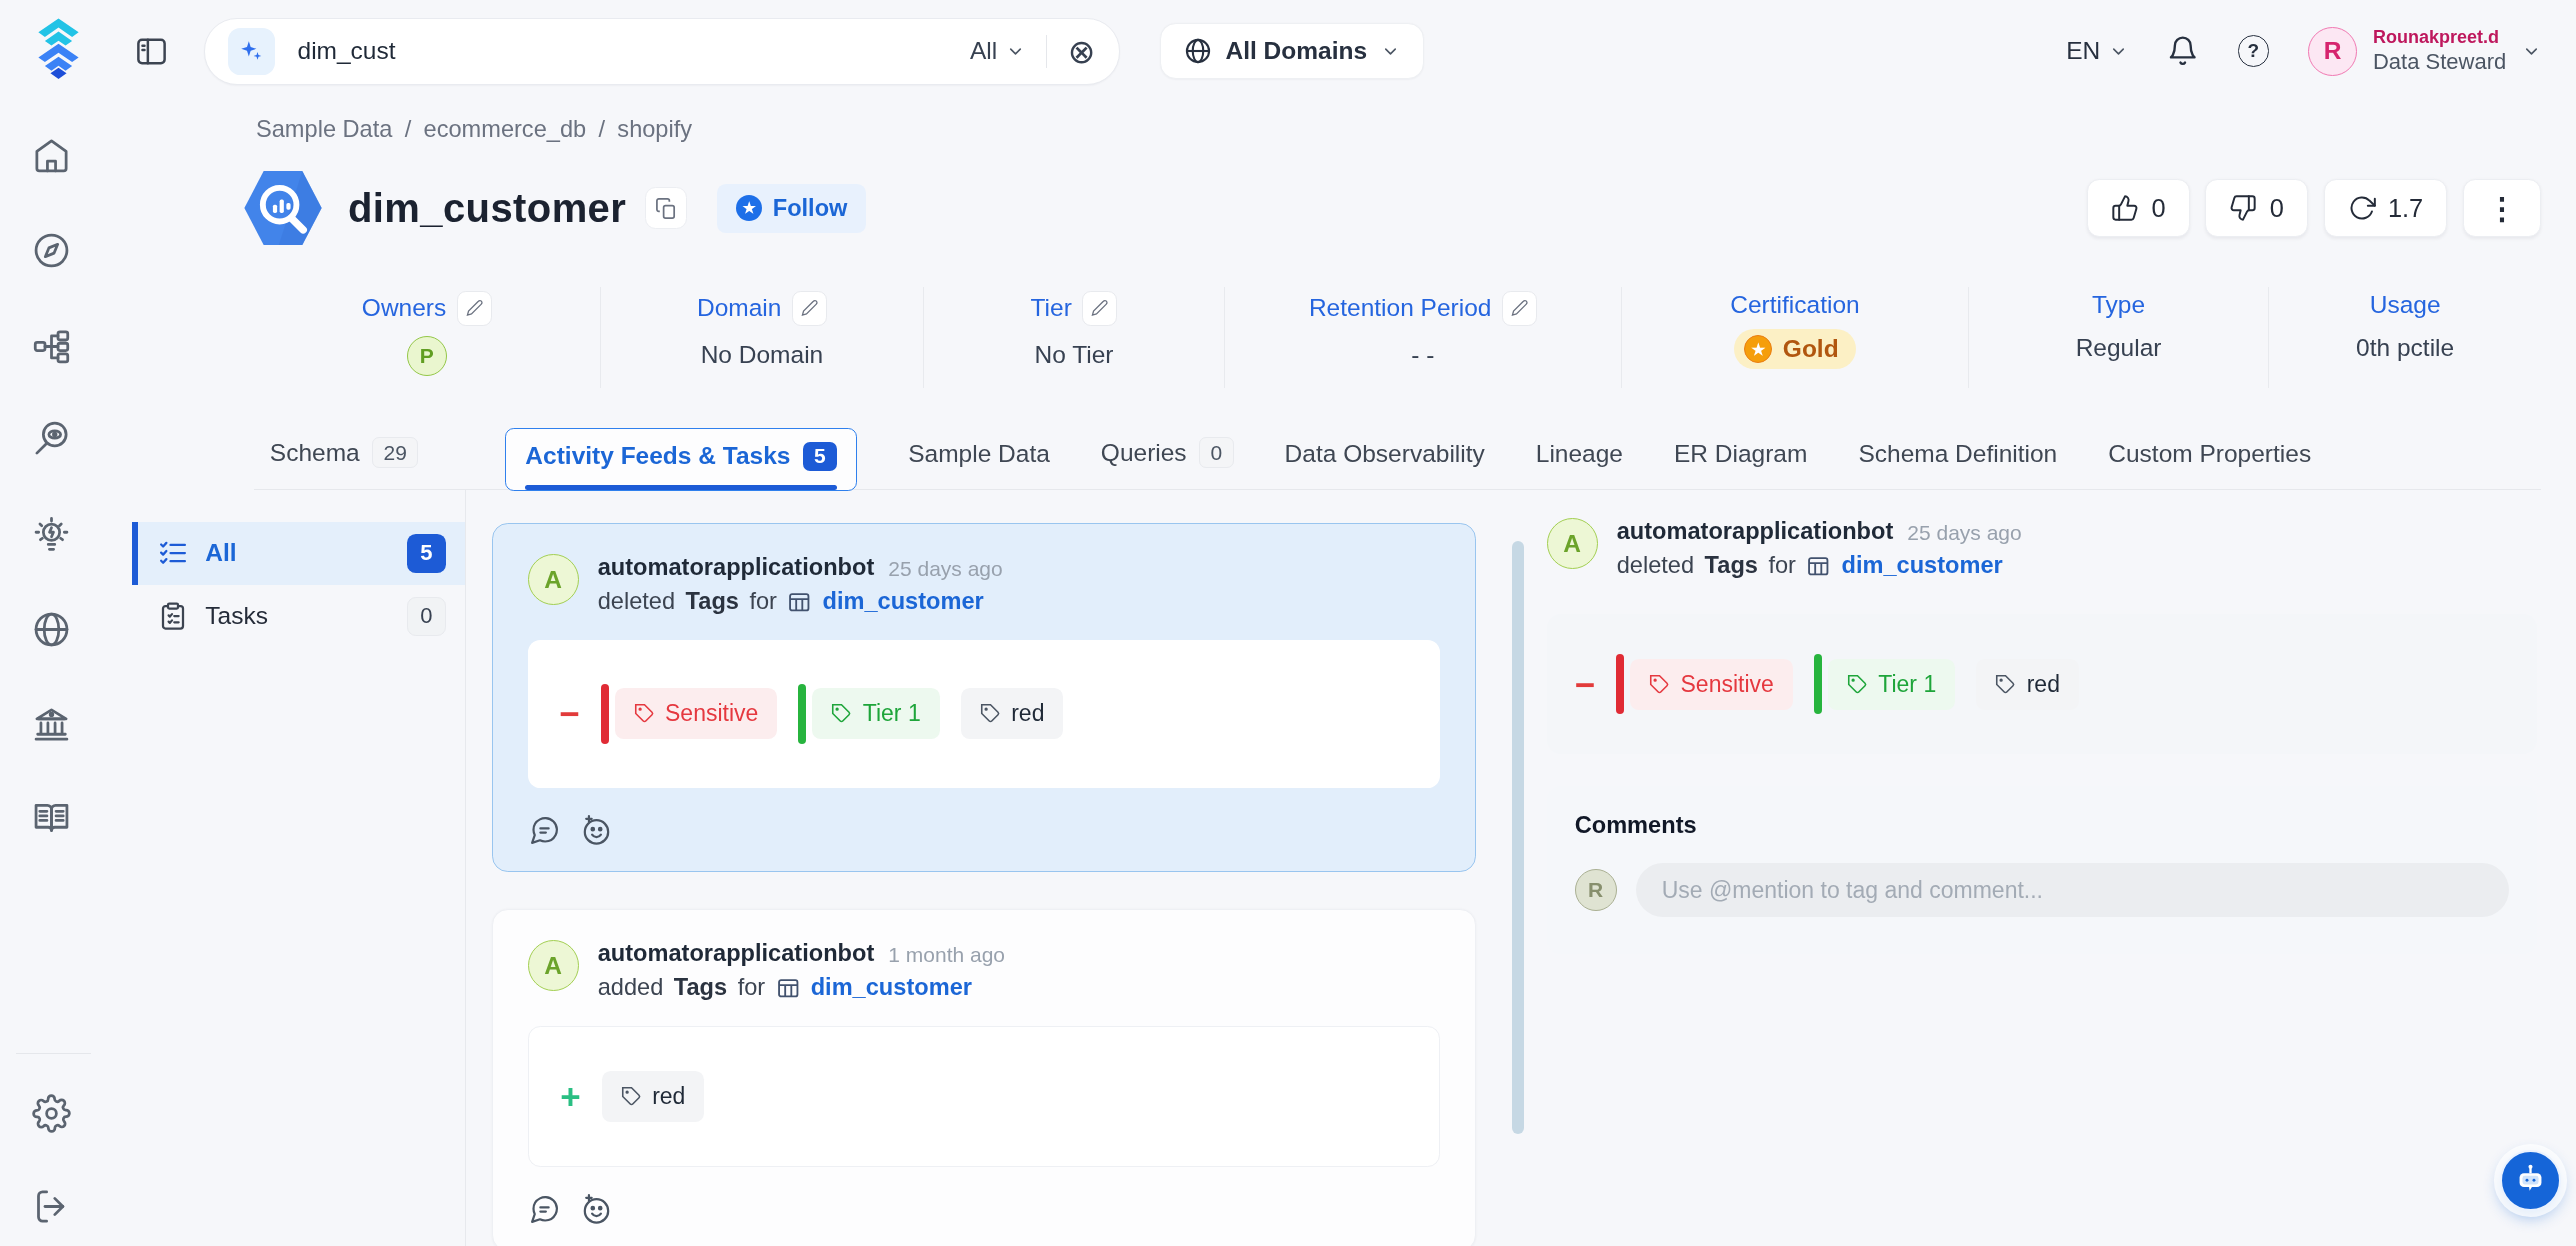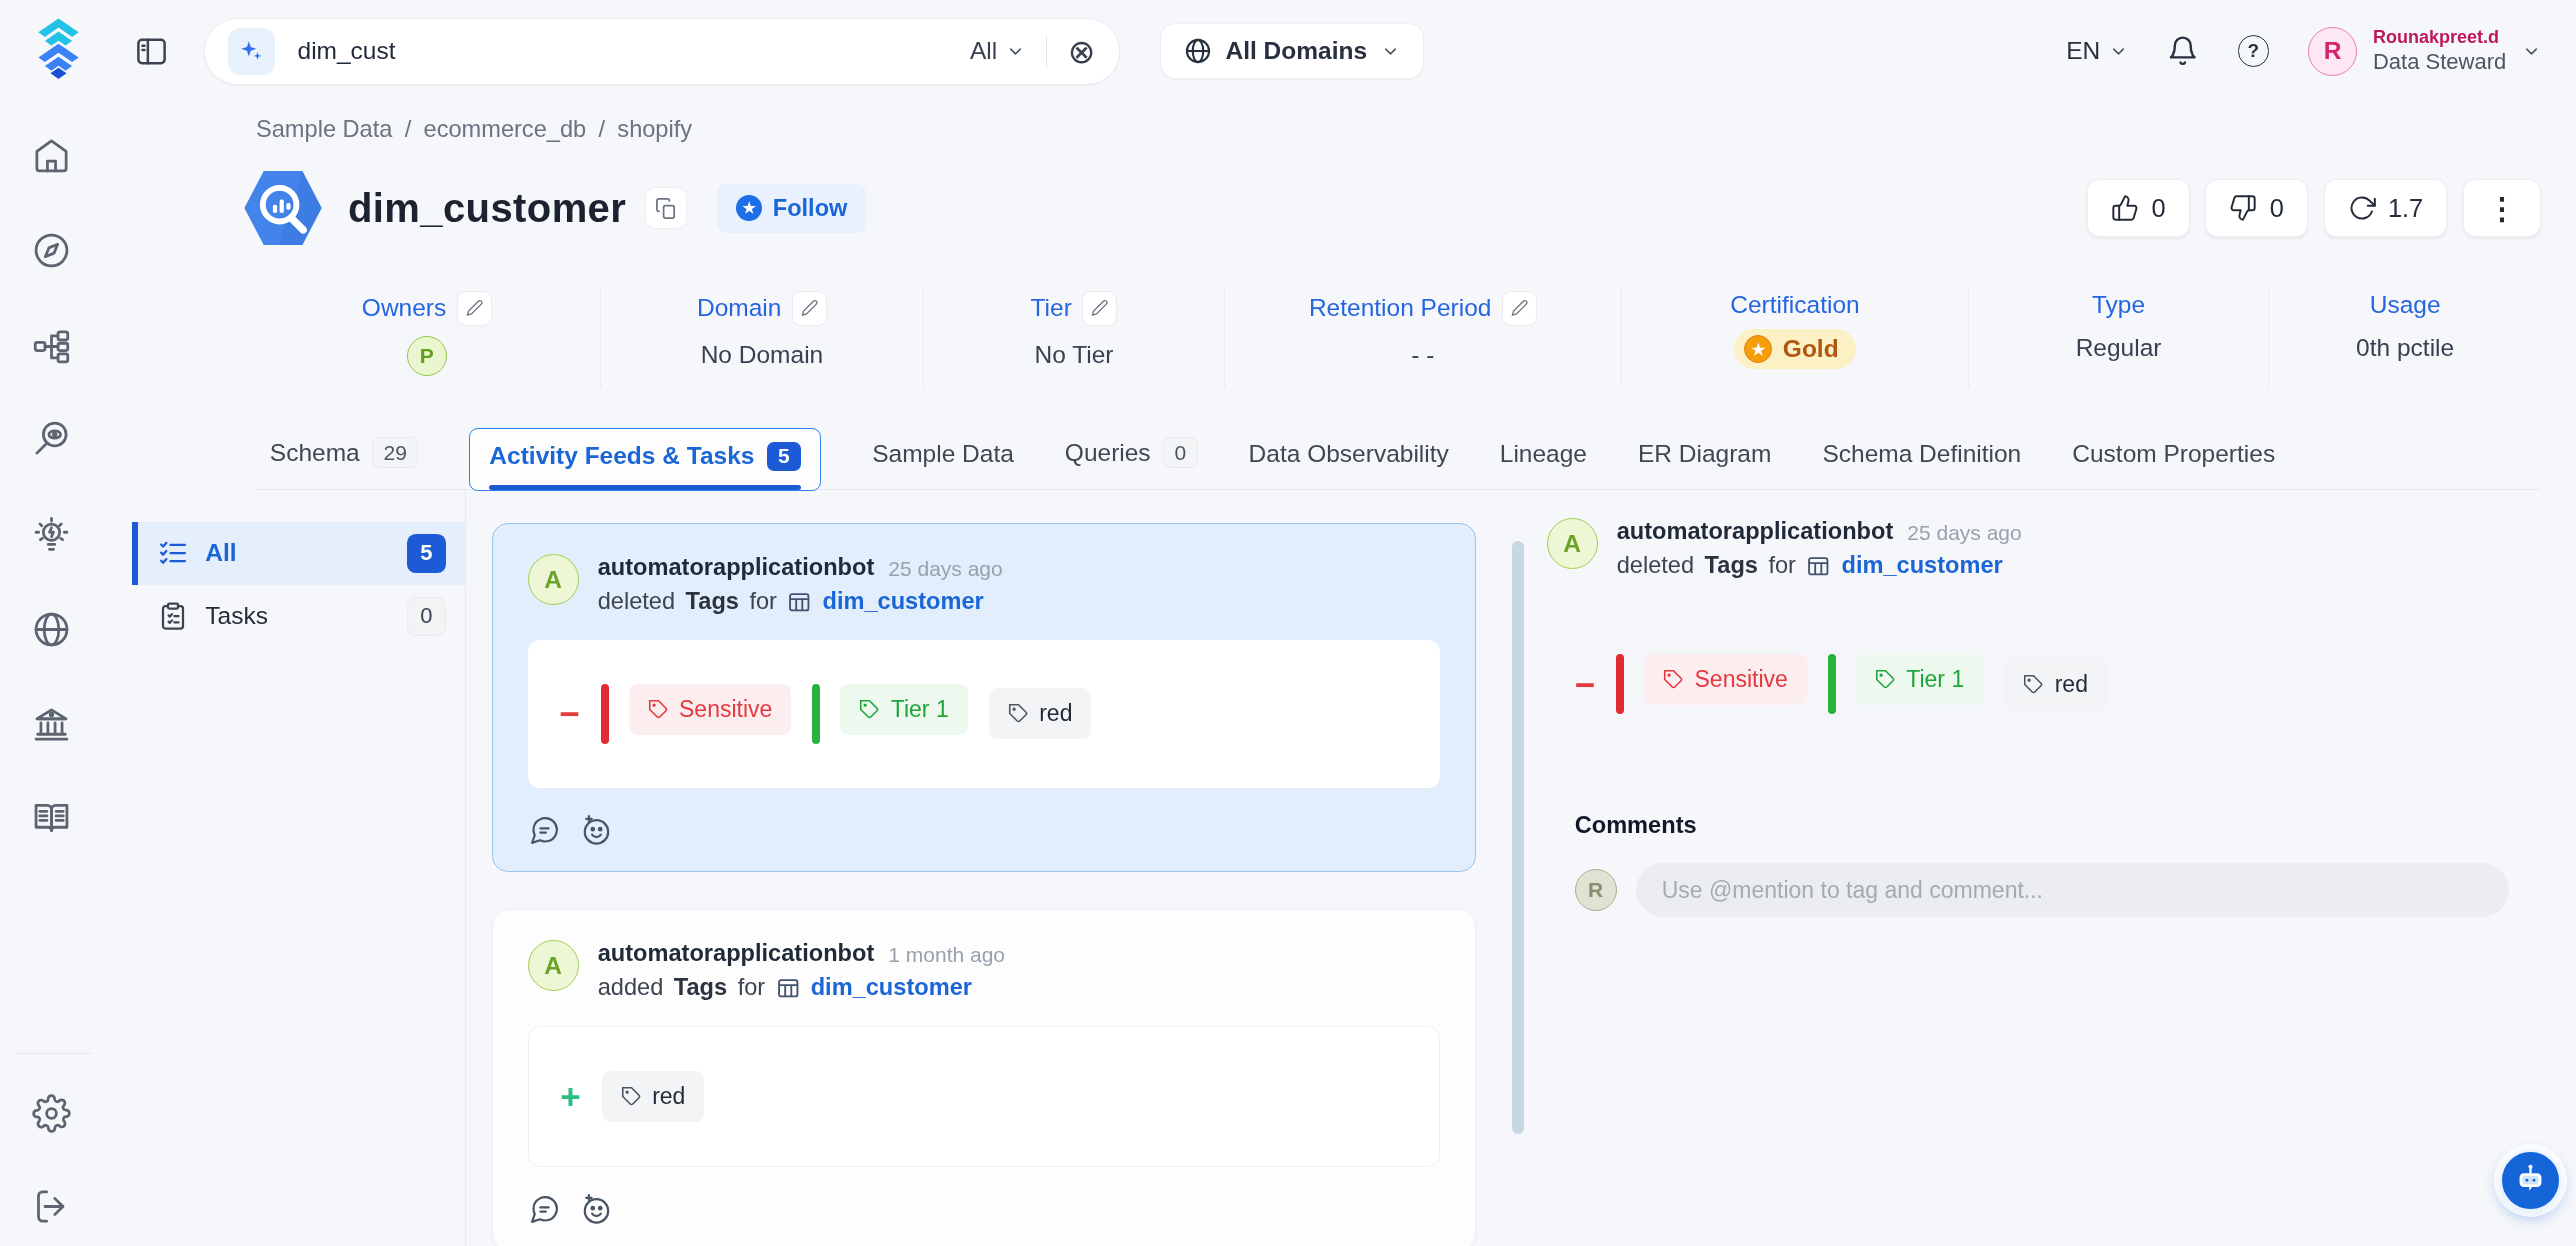--- a/index.html
+++ b/index.html
@@ -66,21 +66,21 @@
   .edit-btn svg { width:17.5px; height:17.5px; stroke:#6b7280; stroke-width:1.8; fill:none; }
   .meta-value { margin-top:15.8px; font-size:24.5px; color:#374151; }
   .avatar.owner { width:40px; height:40px; background:#eaf6cf; border:1.8px solid #94c748; color:#619e22; font-size:21px; margin-top:10.5px; }
   .gold-badge { margin-top:10.5px; display:inline-flex; align-items:center; gap:10.5px; background:#fcf0c5; border-radius:21px; padding:6.1px 17.5px 6.1px 10.5px; color:#b1560f; font-size:24.5px; font-weight:600; }
   .medal { width:28px; height:28px; border-radius:50%; background:#f59e0b; border:1.8px solid #ea7d12; color:#fff; font-size:15.8px; display:flex; align-items:center; justify-content:center; }
 
   
   .tabs { margin:40px 35px 0 131px; display:flex; align-items:flex-end; gap:51px; border-bottom:0.9px solid #e6e8ec; padding-left:15.8px; }
   .tab { display:flex; align-items:center; gap:12.3px; padding-bottom:21px; font-size:24.5px; color:#3f4753; font-weight:500; cursor:pointer; white-space:nowrap; }
   .tab .cnt { background:#f4f5f7; border:0.9px solid #e8eaee; border-radius:7px; padding:2.6px 10.5px; font-size:21px; color:#4b5563; }
-  .tab-active-box { border:1.8px solid #2f80ed; border-radius:8.8px; padding:12.3px 19px 0; margin-bottom:-1.8px; background:#fdfdfe; display:flex; flex-direction:column; cursor:pointer; }
+  .tab-active-box { border:1.8px solid #2f80ed; border-radius:8.8px; padding:12.3px 19px 0; margin-bottom:-1.8px; background:#fdfdfe; display:flex; flex-direction:column; cursor:pointer;margin-left:36px; }
   .tab-active-box .row { display:flex; align-items:center; gap:12.3px; font-size:24.5px; font-weight:700; color:#1b66d6; }
   .tab-active-box .cnt-active { background:#1d5bd6; color:#fff; border-radius:7px; padding:2.6px 11.4px; font-size:21px; font-weight:700; }
   .tab-underline { height:5.3px; background:#1d5bd6; border-radius:2.6px; margin-top:14px; }
 
   
   .content { flex:1; display:flex; position:relative; min-height:0; padding-left:8.8px; }
   .filters { width:333px; flex:none; padding-top:31.5px; }
   .filter-item { height:63px; display:flex; align-items:center; gap:17.5px; padding:0 19px 0 26px; font-size:24.5px; color:#252c39; cursor:pointer; position:relative; }
   .filter-item svg { width:30px; height:30px; stroke:#3c4451; stroke-width:1.8; fill:none; stroke-linecap:round; stroke-linejoin:round; }
   .filter-item.active { background:#e4effb; color:#1b66d6; font-weight:700; }
@@ -103,21 +103,21 @@
   .head-lines .l2 { margin-top:7px; display:flex; align-items:center; gap:10.5px; font-size:23.6px; color:#3c4451; }
   .obj { font-weight:700; color:#2b3340; }
   .tbl-ic { width:24.5px; height:24.5px; stroke:#42526e; stroke-width:1.8; fill:none; }
   .ent-link { color:#1b66d6; font-weight:600; cursor:pointer; }
   .tagbox { margin-top:24.5px; background:#fff; border-radius:12.3px; padding:44px 31.5px; }
   .card.plain .tagbox { border:0.9px solid #eef0f4; }
   .tagrow { display:flex; align-items:center; gap:21px; }
   .chg { font-size:35px; font-weight:700; line-height:1; }
   .chg.minus { color:#e23b3b; }
   .chg.plus { color:#2abf83; }
-  .chipwrap { display:flex; align-items:flex-start; gap:20px; }
+  .chipwrap { display:flex; align-items:center; gap:6px; }
   .chipbar { width:7.9px; height:60px; border-radius:4.4px; }
   .chip { height:51px; display:inline-flex; align-items:center; gap:10.5px; padding:0 19px; border-radius:8.8px; font-size:23px; }
   .chip svg { width:21px; height:21px; stroke:currentColor; stroke-width:1.8; fill:none; }
   .chip.sens { background:#fcedee; color:#e5383f; }
   .bar-sens { background:#e02b35; }
   .chip.tier { background:#edf9ef; color:#1ea53a; }
   .bar-tier { background:#27b43e; }
   .chip.gray { background:#f3f4f6; color:#1f2937; }
   .chip.gray svg { stroke:#4b5563; }
   .card-foot { margin-top:26px; display:flex; gap:19px; }

